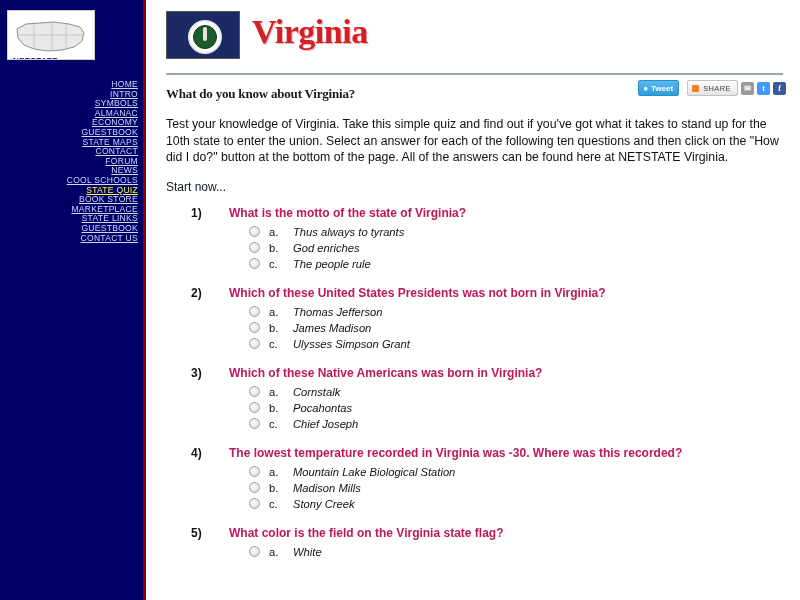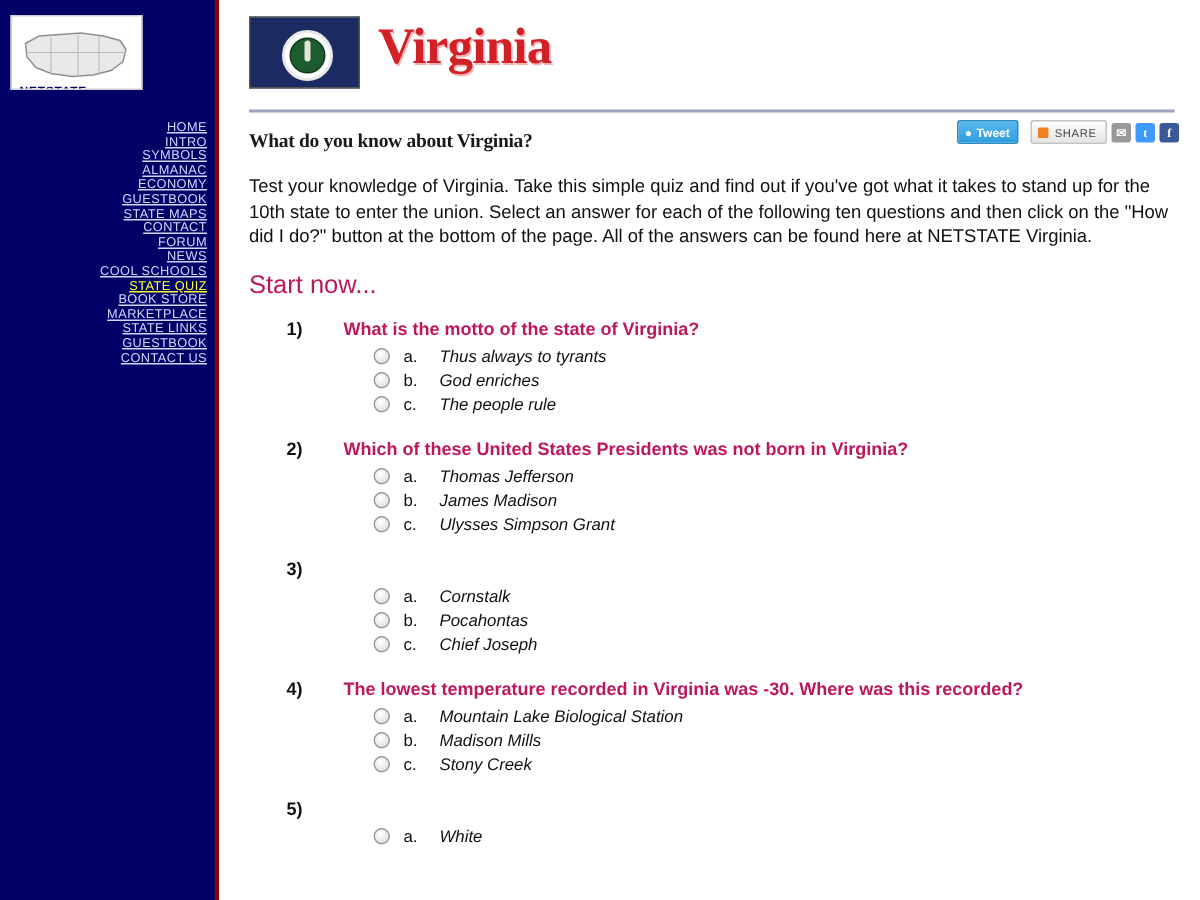--- a/index.html
+++ b/index.html
@@ -240,22 +240,22 @@
   }
   p#intro {
     margin: 14px 0 0 0;
     font-size: 12.3px;
     line-height: 16.5px;
     color: #111111;
     width: 616px;
   }
   p#startnow {
     margin: 14px 0 0 0;
-    font-size: 17px;
-    color: #be185d;
+    font-size: 12px;
+    color: #0f172a;
   }
 
   
   #questions {
     margin-top: 12px;
     padding-left: 25px;
   }
   .q-block { margin-bottom: 14px; }
   .q-head {
     display: flex;
@@ -418,20 +418,21 @@
               <span class="radio"></span>
               <span class="ans-letter">c.</span>
               <span class="ans-text">Ulysses Simpson Grant</span>
             </div>
           </div>
         </div>
 
         <div class="q-block">
           <div class="q-head">
             <span class="q-num">3)</span>
+            <span class="q-text">Which of these Native Americans was born in Virginia?</span>
           </div>
           <div class="answers">
             <div class="ans">
               <span class="radio"></span>
               <span class="ans-letter">a.</span>
               <span class="ans-text">Cornstalk</span>
             </div>
             <div class="ans">
               <span class="radio"></span>
               <span class="ans-letter">b.</span>
@@ -465,20 +466,21 @@
               <span class="radio"></span>
               <span class="ans-letter">c.</span>
               <span class="ans-text">Stony Creek</span>
             </div>
           </div>
         </div>
 
         <div class="q-block">
           <div class="q-head">
             <span class="q-num">5)</span>
+            <span class="q-text">What color is the field on the Virginia state flag?</span>
           </div>
           <div class="answers">
             <div class="ans">
               <span class="radio"></span>
               <span class="ans-letter">a.</span>
               <span class="ans-text">White</span>
             </div>
           </div>
         </div>
 

